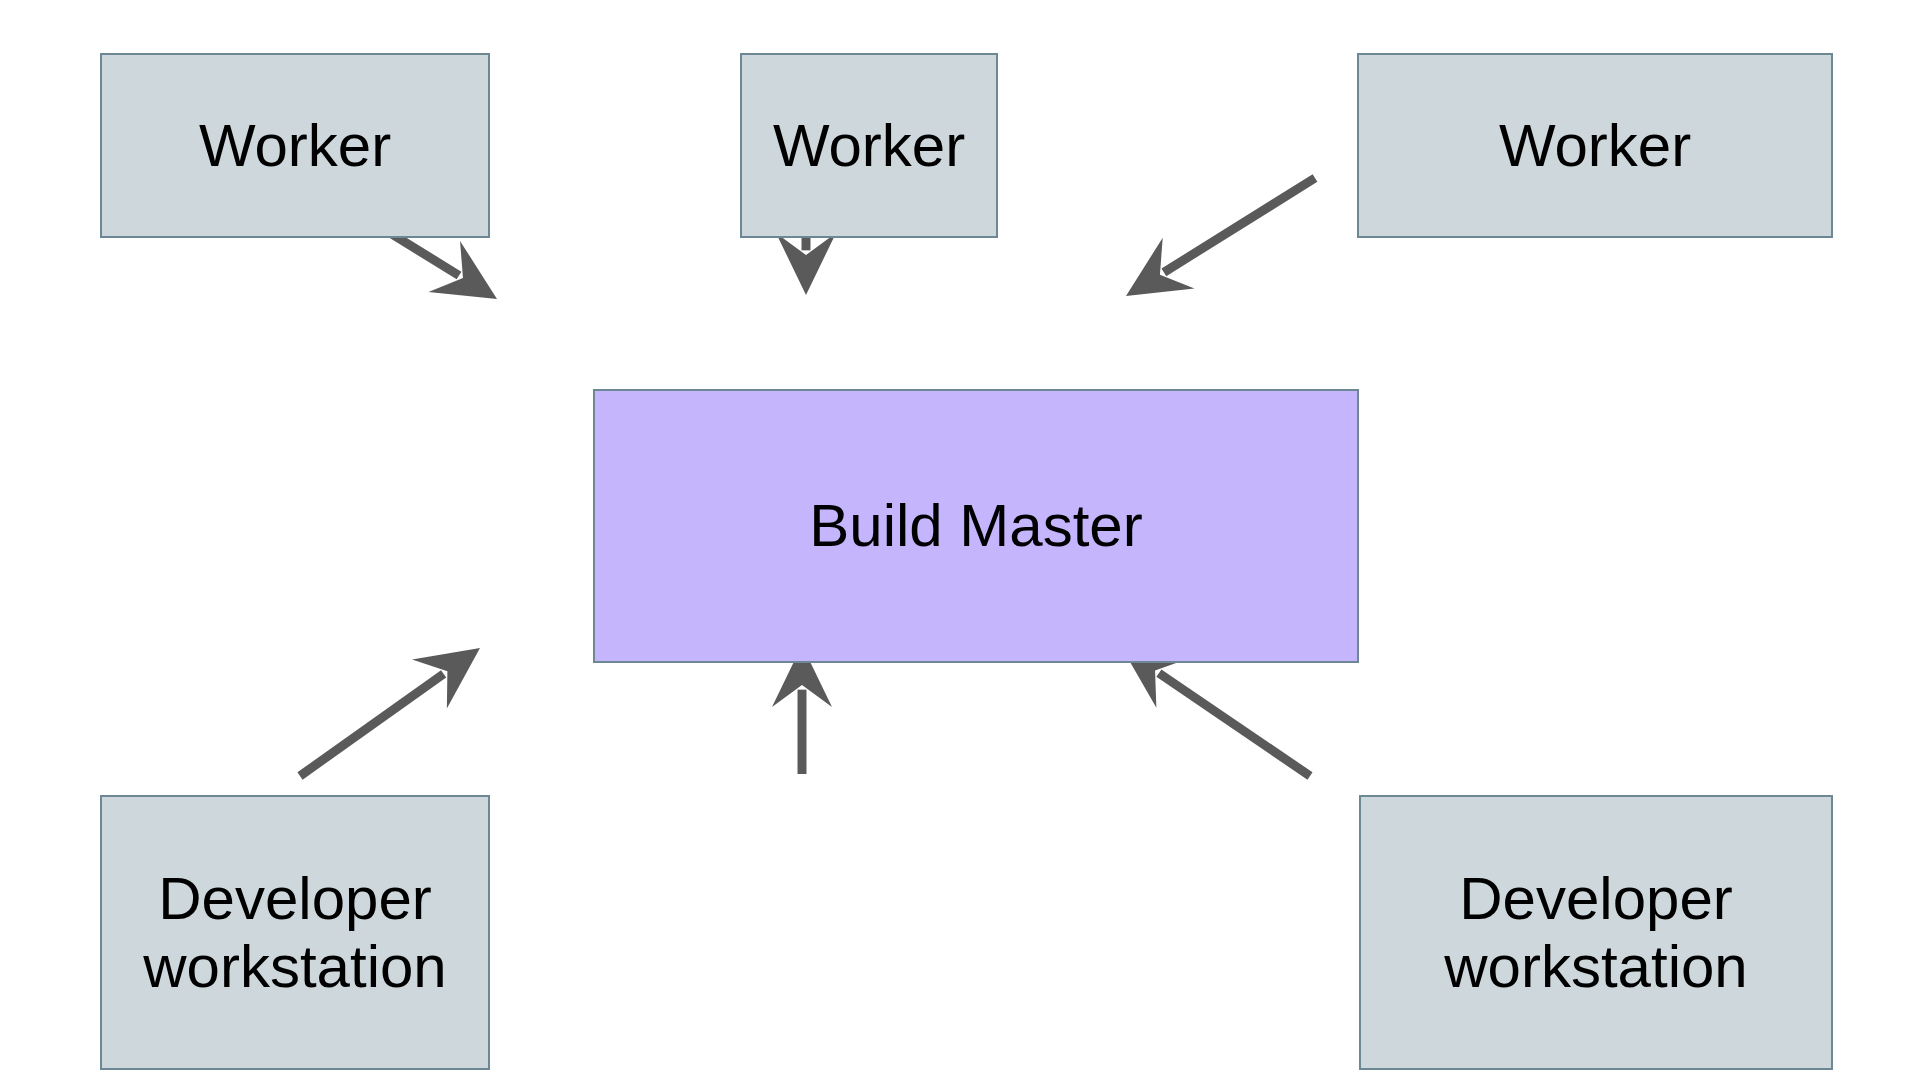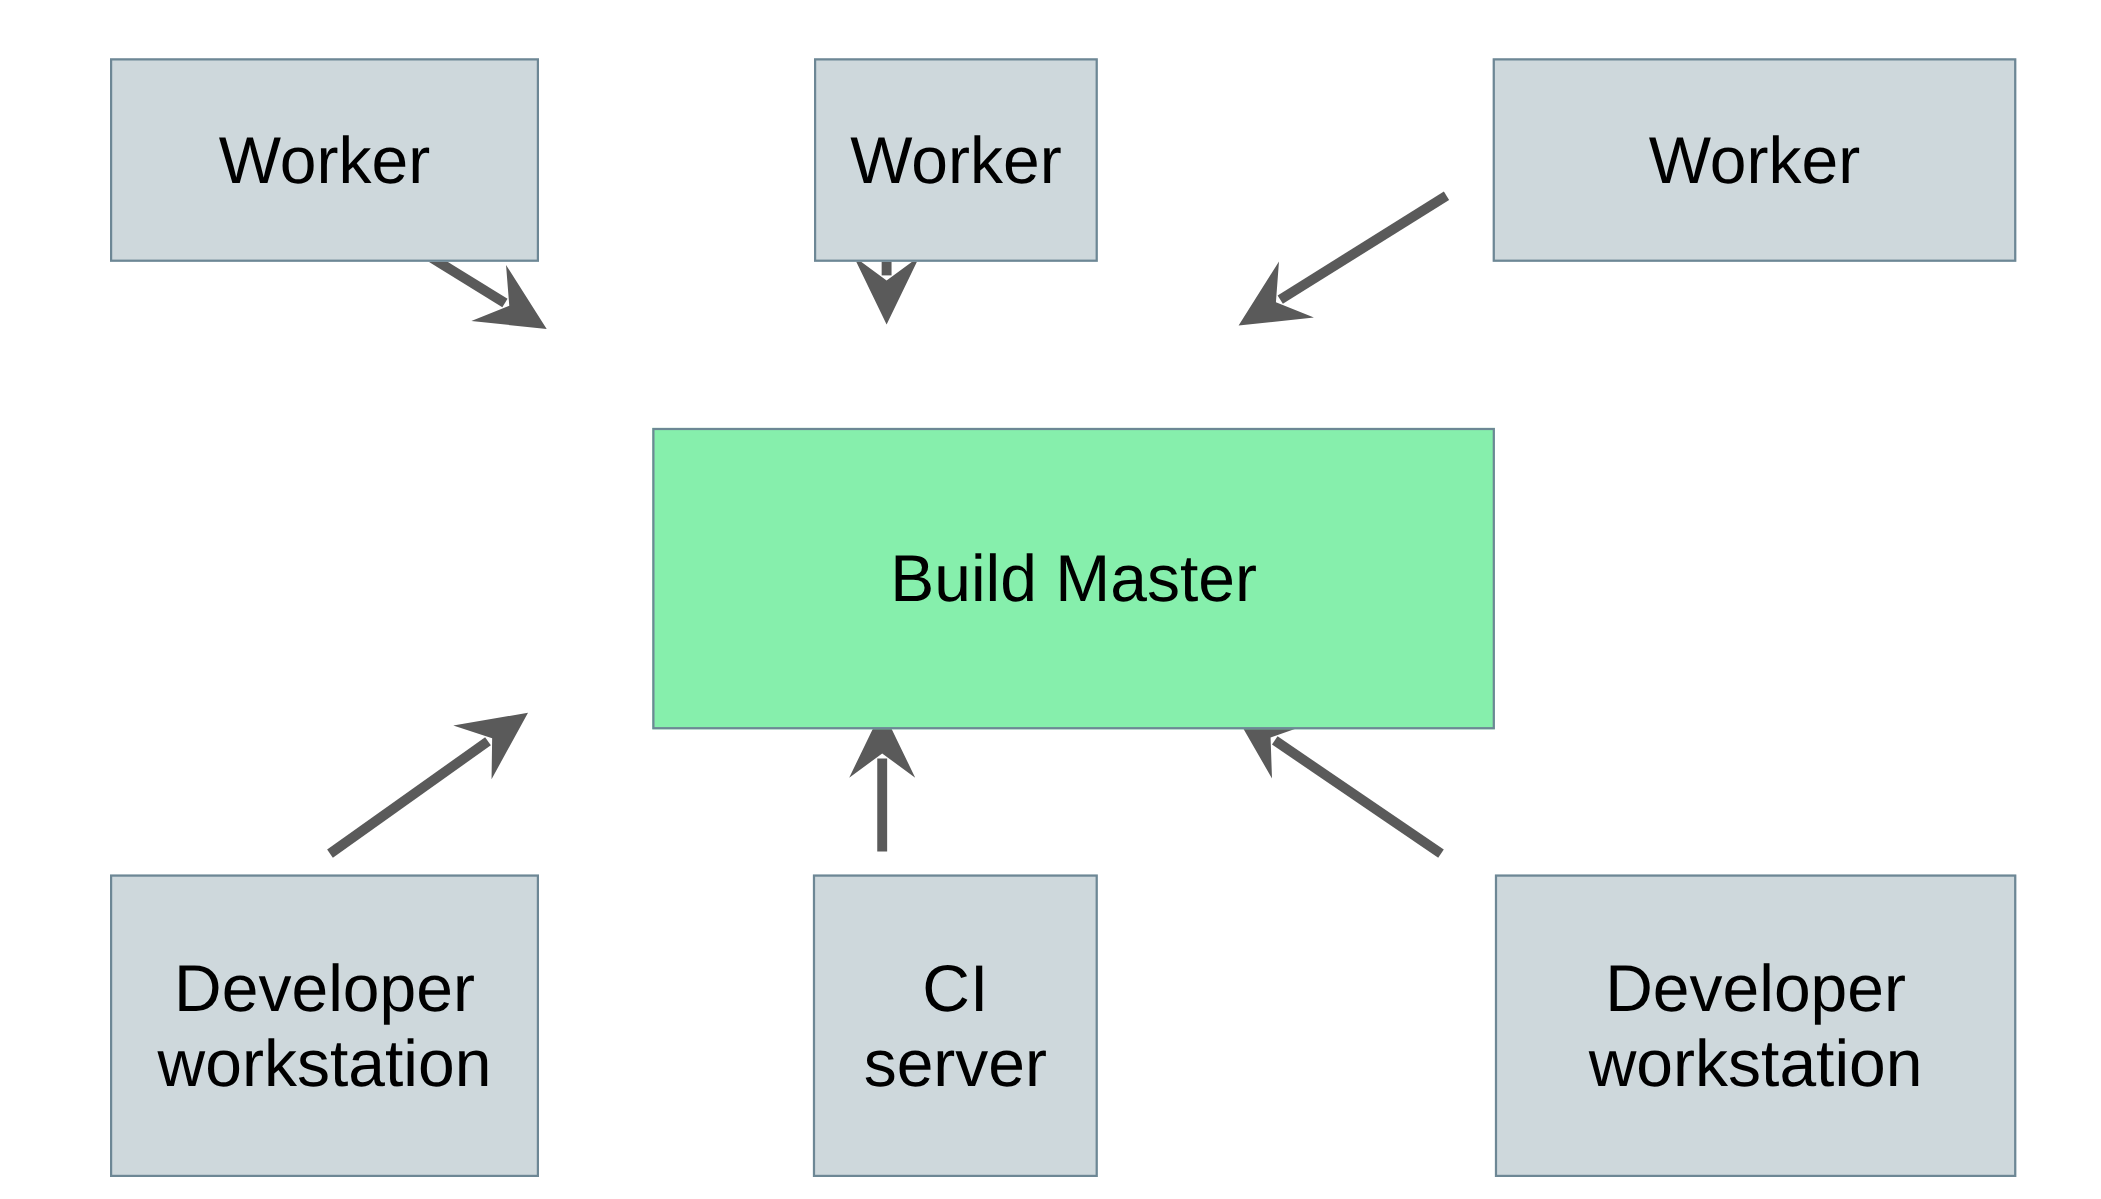--- a/index.html
+++ b/index.html
@@ -84,31 +84,28 @@
   </div>
 
   <div class="node" style="left: 740px; top: 33px; width: 258px; height: 185px; font-size: 60px; background: rgb(206, 216, 220); border-color: rgb(109, 135, 149); border-width: 2px; color: rgb(0, 0, 0);">
     <span class="node-label">Worker</span>
   </div>
 
   <div class="node" style="left: 1357px; top: 33px; width: 476px; height: 185px; font-size: 60px; background: rgb(206, 216, 220); border-color: rgb(109, 135, 149); border-width: 2px; color: rgb(0, 0, 0);">
     <span class="node-label">Worker</span>
   </div>
 
-  <div class="node" style="left: 593px; top: 369px; width: 766px; height: 274px; font-size: 60px; background: #86efac; border-color: rgb(109, 135, 149); border-width: 2px; color: rgb(0, 0, 0);">
+  <div class="node" style="left: 593px; top: 369px; width: 766px; height: 274px; font-size: 60px; background: #c4b5fd; border-color: rgb(109, 135, 149); border-width: 2px; color: rgb(0, 0, 0);">
     <span class="node-label">Build Master</span>
   </div>
 
   <div class="node" style="left: 100px; top: 775px; width: 390px; height: 275px; font-size: 60px; background: rgb(206, 216, 220); border-color: rgb(109, 135, 149); border-width: 2px; color: rgb(0, 0, 0);">
     <span class="node-label">Developer
 workstation</span>
   </div>
 
-  <div class="node" style="left: 739px; top: 775px; width: 259px; height: 275px; font-size: 60px; background: rgb(206, 216, 220); border-color: rgb(109, 135, 149); border-width: 2px; color: rgb(0, 0, 0);">
-    <span class="node-label">CI server</span>
-  </div>
 
   <div class="node" style="left: 1359px; top: 775px; width: 474px; height: 275px; font-size: 60px; background: rgb(206, 216, 220); border-color: rgb(109, 135, 149); border-width: 2px; color: rgb(0, 0, 0);">
     <span class="node-label">Developer
 workstation</span>
   </div>
 
 </div>
 
 </body></html>

